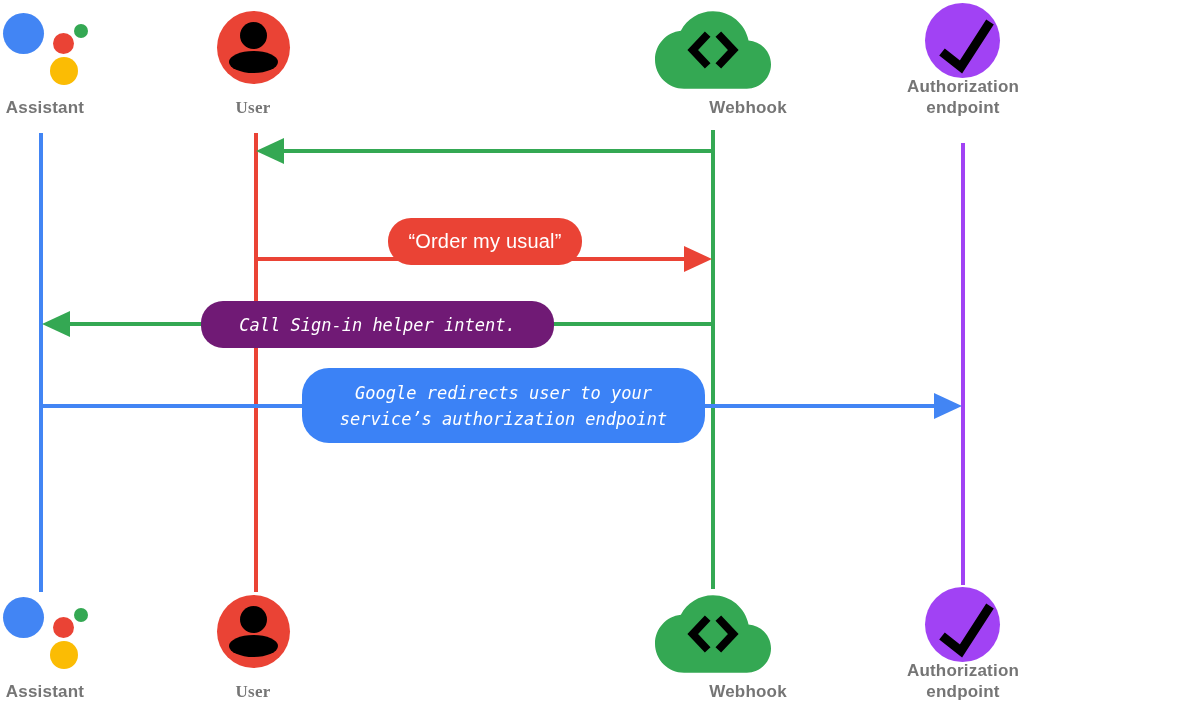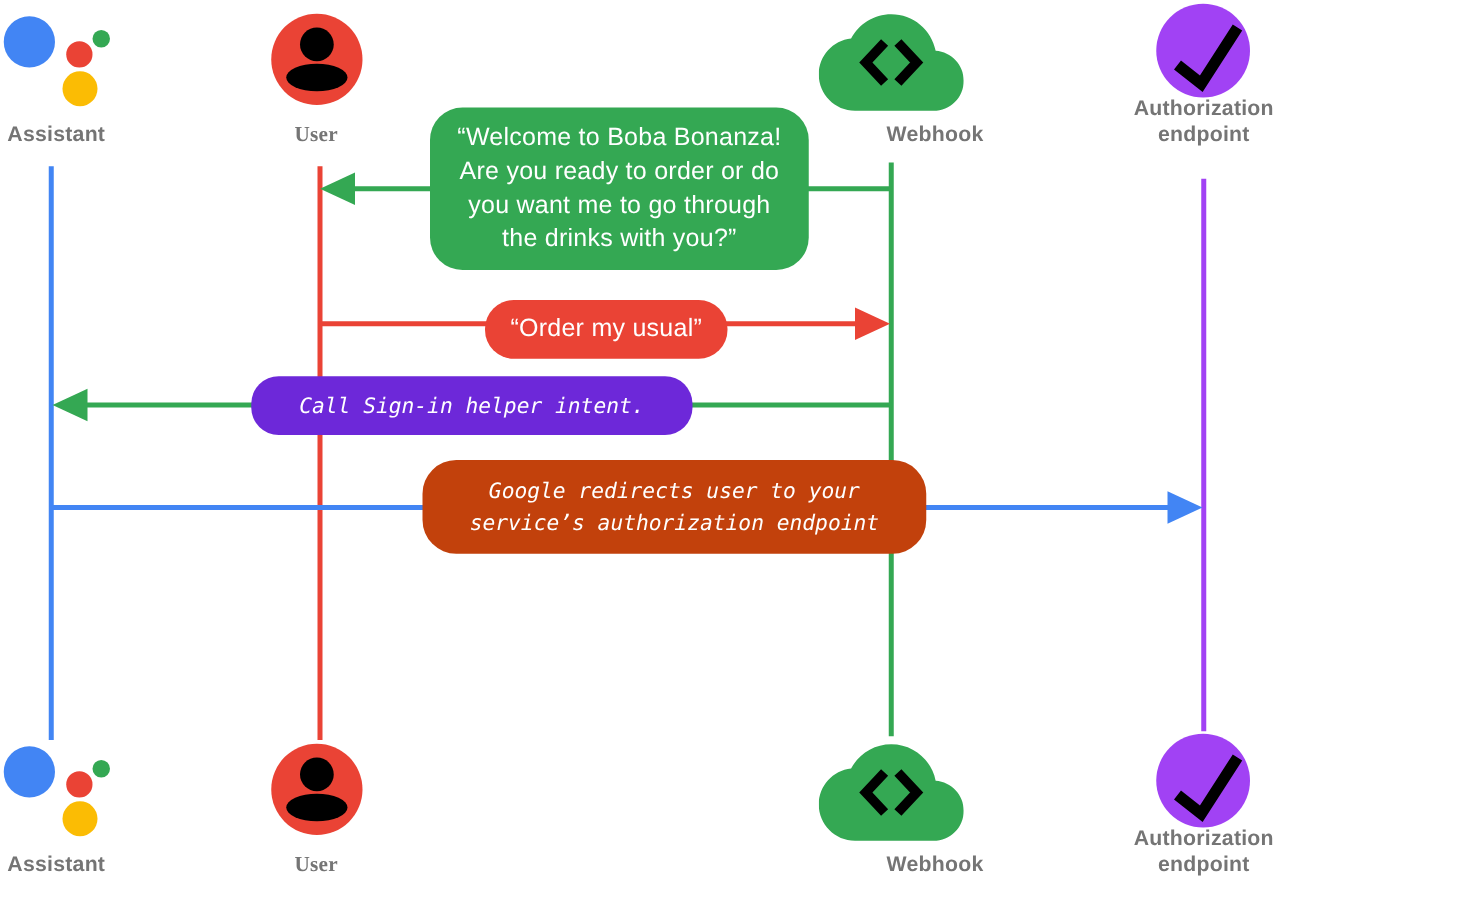--- a/index.html
+++ b/index.html
@@ -35,23 +35,23 @@
   
   .bubble {
     position:absolute; z-index:3; color:#ffffff;
     display:flex; align-items:center; justify-content:center;
     text-align:center; white-space:pre-line;
   }
   .sans-msg { font-size:20px; line-height:27px; font-weight:400; letter-spacing:0.2px; }
   .mono-msg { font-family:"DejaVu Sans Mono", monospace; font-style:italic;
               font-size:17px; line-height:26px; }
   .bb-welcome  { left:344px; top:86px;  width:303px; height:130px; border-radius:26px; background:#34A853; }
-  .bb-order    { left:388px; top:240px; width:194px; height:47px;  border-radius:23px; background:#EA4335; }
-  .bb-signin   { left:201px; top:301px; width:353px; height:47px;  border-radius:22px; background:#6d28d9; }
-  .bb-redirect { left:302px; top:368px; width:403px; height:75px;  border-radius:27px; background:#c2410c;margin-left:36px; }
+  .bb-order    { left:388px; top:218px; width:194px; height:47px;  border-radius:23px; background:#EA4335; }
+  .bb-signin   { left:201px; top:301px; width:353px; height:47px;  border-radius:22px; background:#701a75; }
+  .bb-redirect { left:302px; top:368px; width:403px; height:75px;  border-radius:27px; background:#3b82f6; }
   .bb-note     { left:738px; top:463px; width:427px; height:97px;  border-radius:23px; background:#24C1E0; }
 
   
   .actor-row { position:absolute; left:0; width:1186px; height:136px; z-index:4;padding-left:35px; }
   .row-top { top:0; } .row-bottom { top:584px; }
   .circle { position:absolute; border-radius:50%; }
   
   .as-blue   { left:3px;  top:13px; width:41px; height:41px; background:#4285F4; }
   .as-red    { left:53px; top:33px; width:21px; height:21px; background:#EA4335; }
   .as-green  { left:74px; top:24px; width:14px; height:14px; background:#34A853; }
@@ -88,24 +88,20 @@
 
   <div class="arrow-line al-welcome"></div>
   <div class="arrow-head ah-left ah-welcome"></div>
   <div class="arrow-line al-order"></div>
   <div class="arrow-head ah-right ah-order"></div>
   <div class="arrow-line al-signin"></div>
   <div class="arrow-head ah-left ah-signin"></div>
   <div class="arrow-line al-redirect"></div>
   <div class="arrow-head ah-right ah-redirect"></div>
 
-  <div class="bubble sans-msg bb-welcome">“Welcome to Boba Bonanza!
-Are you ready to order or do
-you want me to go through
-the drinks with you?”</div>
   <div class="bubble sans-msg bb-order">“Order my usual”</div>
   <div class="bubble mono-msg bb-signin">Call Sign-in helper intent.</div>
   <div class="bubble mono-msg bb-redirect">Google redirects user to your
 service’s authorization endpoint</div>
 
   <div class="actor-row row-top">
     <div>
       <div class="circle as-blue"></div>
       <div class="circle as-red"></div>
       <div class="circle as-green"></div>

